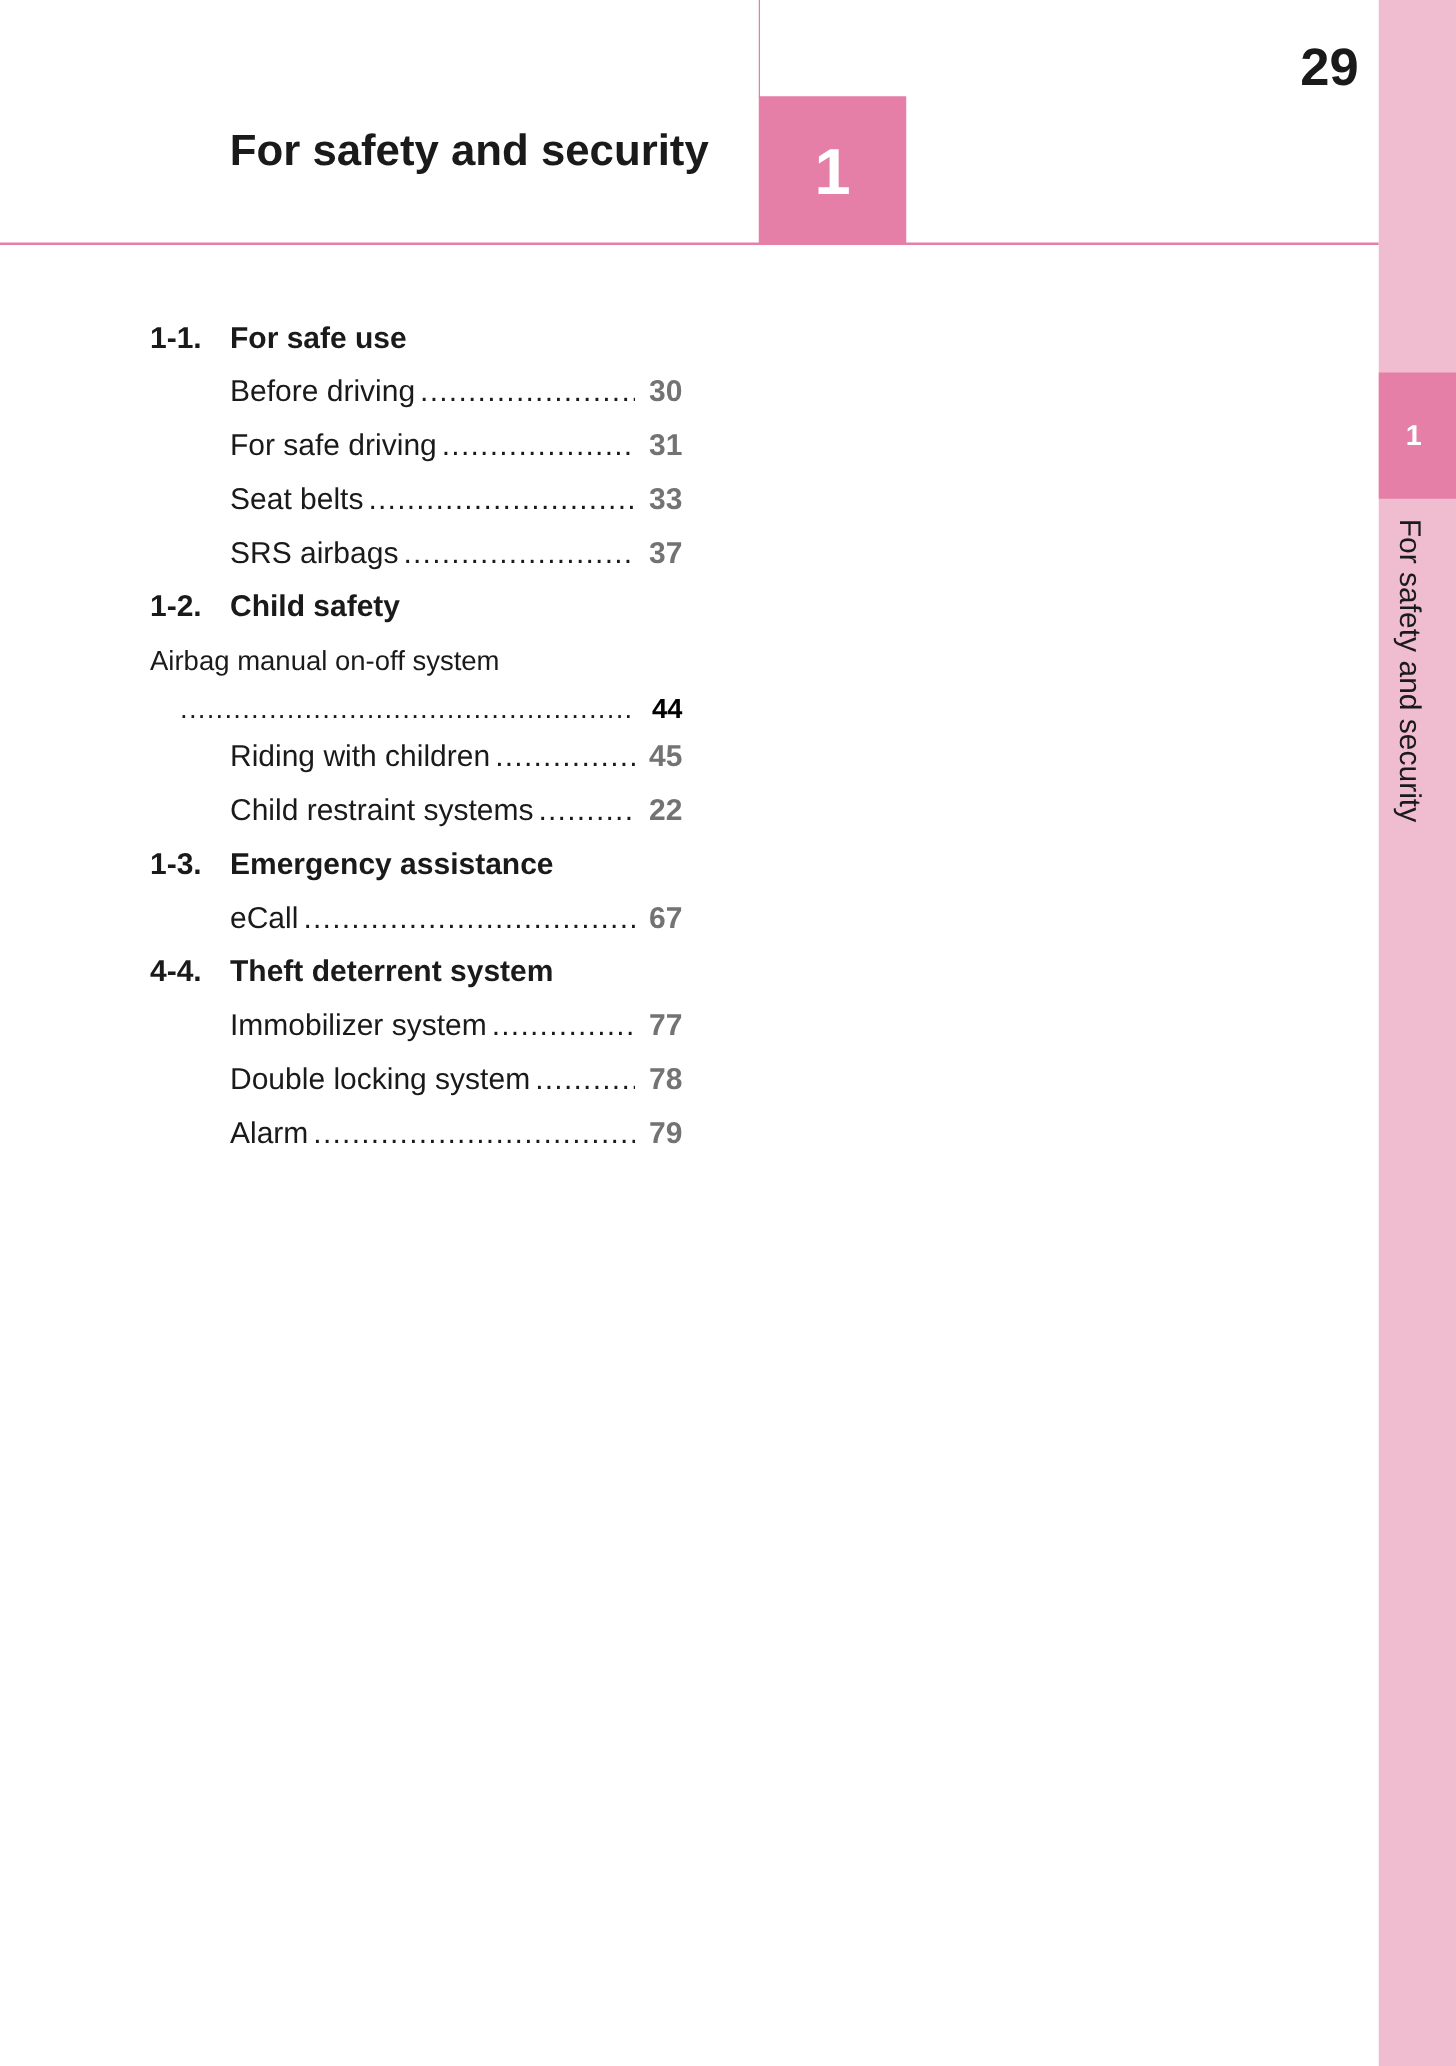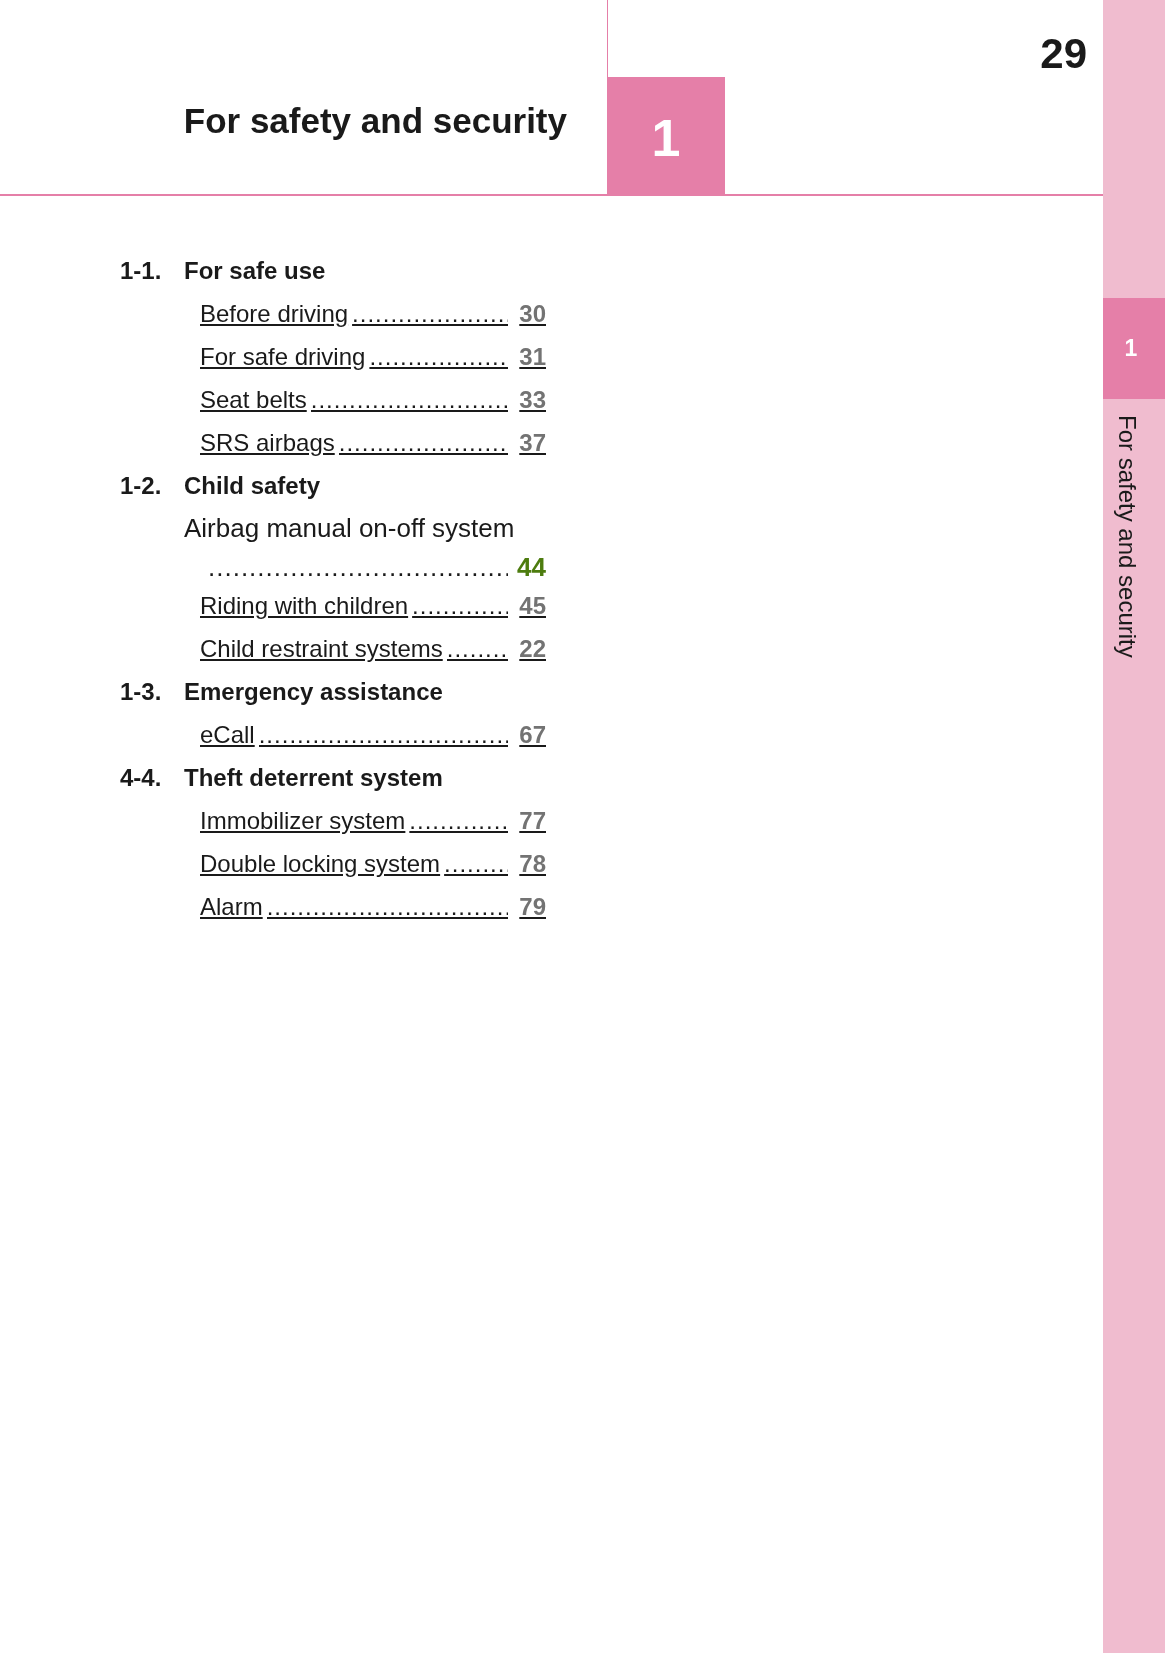--- a/index.html
+++ b/index.html
@@ -113,25 +113,24 @@
     }
     .toc-section .sec-num {
       width: 64px;
       flex: none;
     }
     .toc-entry {
       display: flex;
       align-items: baseline;
       height: 43px;
       line-height: 43px;
-      margin-left: 80px;
+      margin-left: 64px;
       font-size: 24px;
       white-space: nowrap;
       overflow: hidden;
-      text-decoration: underline;
     }
     .toc-entry .label {
       flex: none;
     }
     .toc-entry .leader {
       flex: 1 1 auto;
       overflow: hidden;
       letter-spacing: 1px;
       margin: 0 4px 0 4px;
       color: #1a1a1a;
@@ -140,22 +139,21 @@
       content: "..................................................................................................................";
     }
     .toc-entry .page {
       flex: none;
       font-weight: bold;
       color: #737373;
       width: 34px;
       text-align: right;
     }
     .toc-entry-wrap {
-      margin-left: 64px;
-      font-size: 26px;
+      font-size: 22px;
     }
     .toc-entry-wrap .first-line {
       height: 43px;
       line-height: 43px;
       white-space: nowrap;
     }
     .toc-entry-wrap .second-line {
       display: flex;
       align-items: baseline;
       height: 34px;
@@ -169,21 +167,21 @@
       overflow: hidden;
       letter-spacing: 1px;
       margin-right: 4px;
     }
     .toc-entry-wrap .leader::before {
       content: "..................................................................................................................";
     }
     .toc-entry-wrap .page {
       flex: none;
       font-weight: bold;
-      color: #4d7c0f;
+      color: #000000;
       width: 34px;
       text-align: right;
     }
   </style>
 </head>
 <body>
 
 <div class="v-line"></div>
 <div class="h-line"></div>
 

